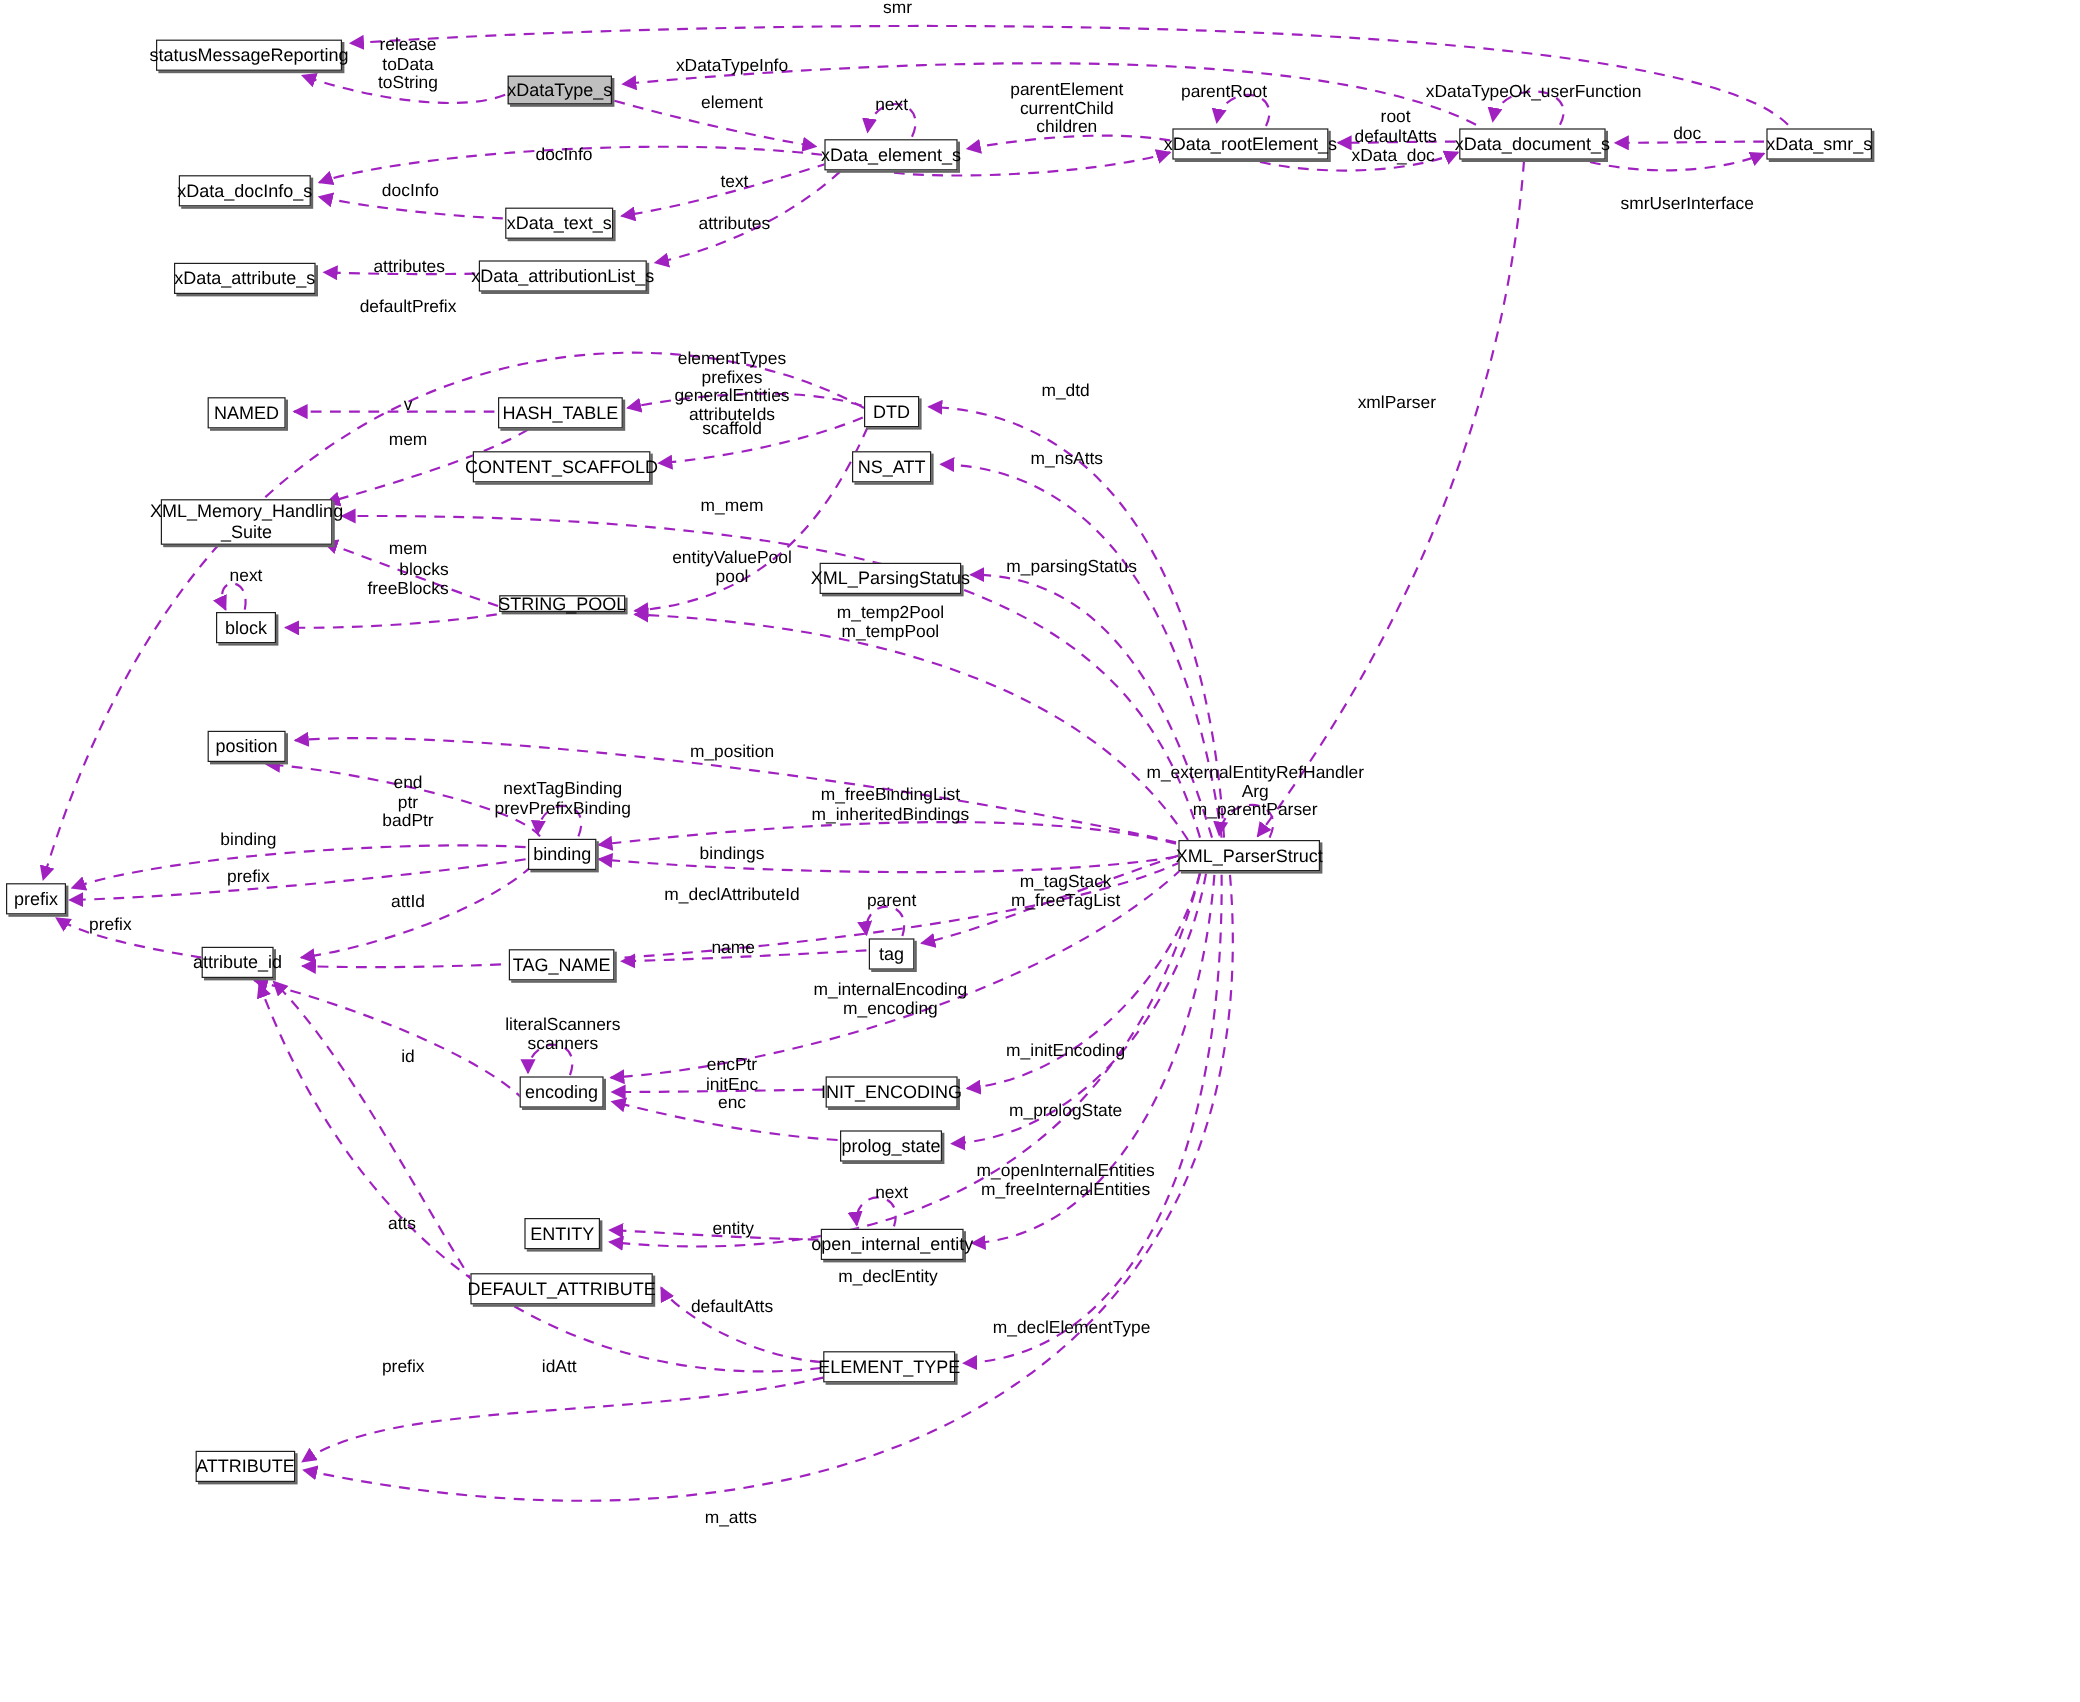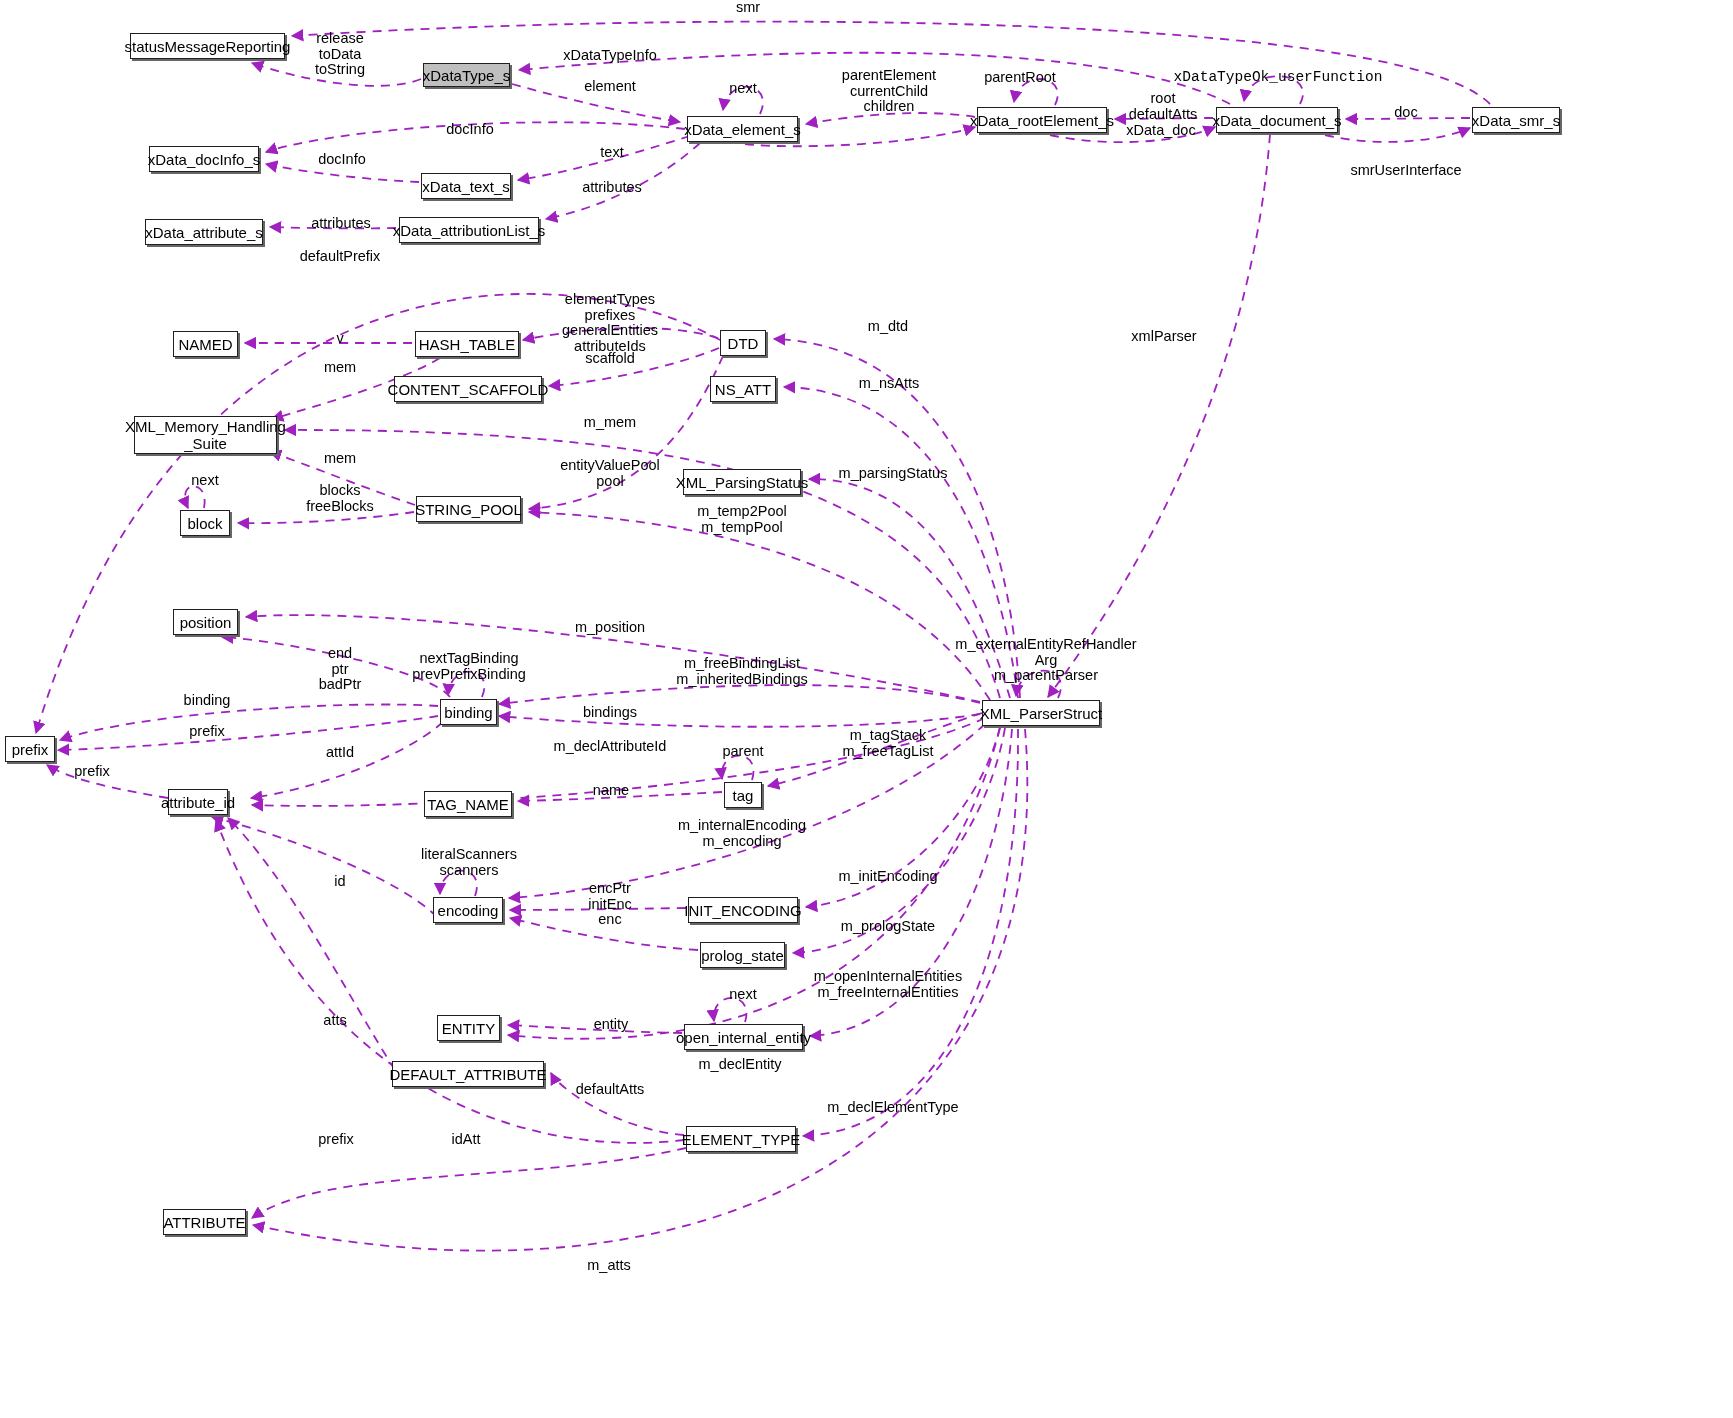--- a/index.html
+++ b/index.html
@@ -207,21 +207,21 @@
       <div class="node" style="left: 145px; top: 219px; width: 118px; height: 26px;">xData_attribute_s</div>
       <div class="node" style="left: 399px; top: 217px; width: 140px; height: 26px;">xData_attributionList_s</div>
       <div class="node" style="left: 173px; top: 331px; width: 65px; height: 26px;">NAMED</div>
       <div class="node" style="left: 415px; top: 331px; width: 104px; height: 26px;">HASH_TABLE</div>
       <div class="node" style="left: 720px; top: 330px; width: 46px; height: 26px;">DTD</div>
       <div class="node" style="left: 394px; top: 376px; width: 148px; height: 26px; text-align: right;">CONTENT_SCAFFOLD</div>
       <div class="node" style="left: 710px; top: 376px; width: 66px; height: 26px;">NS_ATT</div>
       <div class="node" style="left: 134px; top: 416px; width: 143px; height: 38px;">XML_Memory_Handling
 _Suite</div>
       <div class="node" style="left: 683px; top: 469px; width: 118px; height: 26px;">XML_ParsingStatus</div>
-      <div class="node" style="left: 416px; top: 496px; width: 105px; height: 26px;">STRING_POOL</div>
+      <div class="node" style="left: 416px; top: 496px; width: 105px; height: 14px;">STRING_POOL</div>
       <div class="node" style="left: 180px; top: 510px; width: 50px; height: 26px;">block</div>
       <div class="node" style="left: 173px; top: 609px; width: 65px; height: 26px;">position</div>
       <div class="node" style="left: 440px; top: 699px; width: 57px; height: 26px;">binding</div>
       <div class="node" style="left: 982px; top: 700px; width: 118px; height: 26px;">XML_ParserStruct</div>
       <div class="node" style="left: 5px; top: 736px; width: 50px; height: 26px;">prefix</div>
       <div class="node" style="left: 168px; top: 789px; width: 60px; height: 26px;">attribute_id</div>
       <div class="node" style="left: 424px; top: 791px; width: 88px; height: 26px;">TAG_NAME</div>
       <div class="node" style="left: 724px; top: 782px; width: 38px; height: 26px;">tag</div>
       <div class="node" style="left: 433px; top: 897px; width: 70px; height: 26px;">encoding</div>
       <div class="node" style="left: 688px; top: 897px; width: 110px; height: 26px;">INIT_ENCODING</div>
@@ -236,21 +236,21 @@
   <div id="labels-layer">
       <div class="edge-label" style="left: 748px; top: 0px; text-align: right;">smr</div>
       <div class="edge-label" style="left: 340px; top: 31px;">release
 toData
 toString</div>
       <div class="edge-label" style="left: 610px; top: 48px;">xDataTypeInfo</div>
       <div class="edge-label" style="left: 889px; top: 68px;">parentElement
 currentChild
 children</div>
       <div class="edge-label" style="left: 1020px; top: 70px;">parentRoot</div>
-      <div class="edge-label" style="left: 1278px; top: 70px; font-family: Liberation Mono, monospace;">xDataTypeOk_userFunction</div>
+      <div class="edge-label" style="left: 1278px; top: 70px;">xDataTypeOk_userFunction</div>
       <div class="edge-label" style="left: 610px; top: 79px;">element</div>
       <div class="edge-label" style="left: 1163px; top: 91px;">root
 defaultAtts</div>
       <div class="edge-label" style="left: 1406px; top: 105px;">doc</div>
       <div class="edge-label" style="left: 743px; top: 81px;">next</div>
       <div class="edge-label" style="left: 470px; top: 122px;">docInfo</div>
       <div class="edge-label" style="left: 1161px; top: 123px;">xData_doc</div>
       <div class="edge-label" style="left: 1406px; top: 123px; margin-top: 40px;">smrUserInterface</div>
       <div class="edge-label" style="left: 612px; top: 145px;">text</div>
       <div class="edge-label" style="left: 342px; top: 152px;">docInfo</div>
@@ -265,21 +265,21 @@
       <div class="edge-label" style="left: 888px; top: 319px;">m_dtd</div>
       <div class="edge-label" style="left: 610px; top: 351px;">scaffold</div>
       <div class="edge-label" style="left: 340px; top: 360px;">mem</div>
       <div class="edge-label" style="left: 889px; top: 376px;">m_nsAtts</div>
       <div class="edge-label" style="left: 610px; top: 415px;">m_mem</div>
       <div class="edge-label" style="left: 340px; top: 451px;">mem</div>
       <div class="edge-label" style="left: 610px; top: 458px;">entityValuePool
 pool</div>
       <div class="edge-label" style="left: 893px; top: 466px;">m_parsingStatus</div>
       <div class="edge-label" style="left: 205px; top: 473px;">next</div>
-      <div class="edge-label" style="left: 340px; top: 483px;">blocks
+      <div class="edge-label" style="left: 340px; top: 468px; text-align: right;">blocks
 freeBlocks</div>
       <div class="edge-label" style="left: 742px; top: 504px;">m_temp2Pool
 m_tempPool</div>
       <div class="edge-label" style="left: 610px; top: 620px;">m_position</div>
       <div class="edge-label" style="left: 1046px; top: 637px;">m_externalEntityRefHandler
 Arg
 m_parentParser</div>
       <div class="edge-label" style="left: 340px; top: 646px;">end
 ptr
 badPtr</div>

